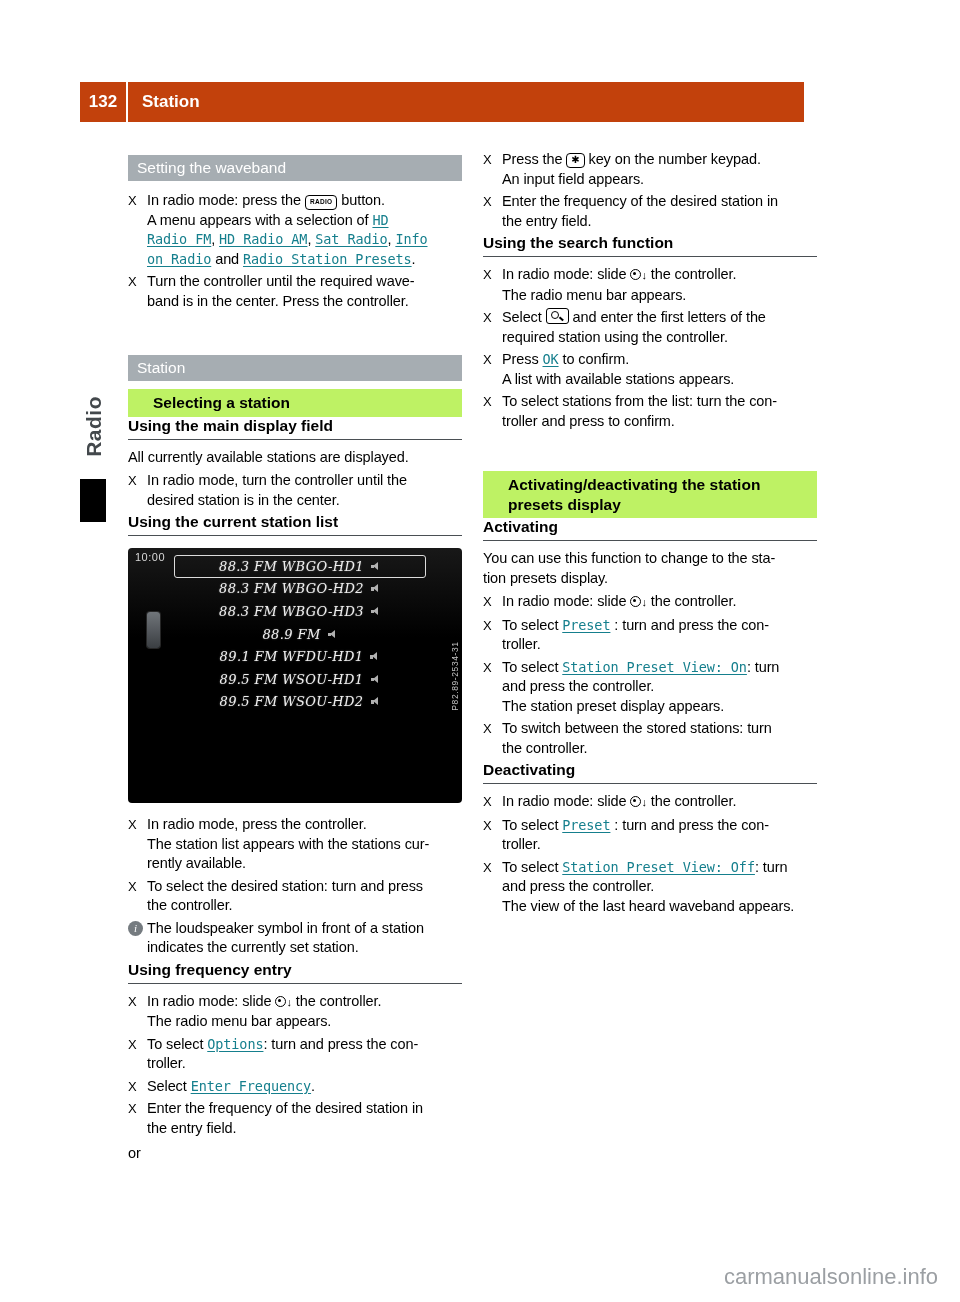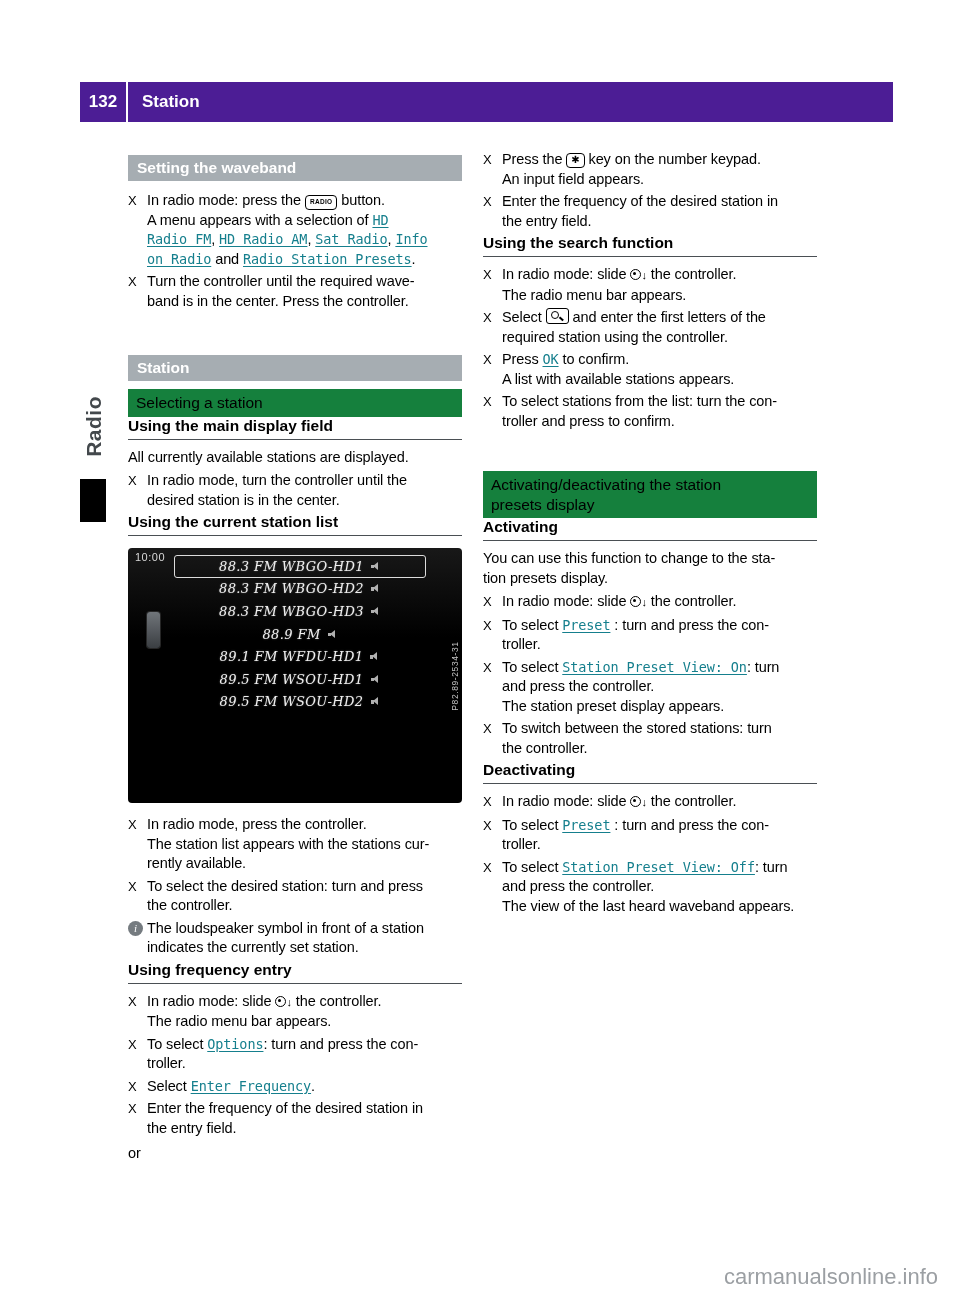--- a/index.html
+++ b/index.html
@@ -3,42 +3,42 @@
 <meta charset="utf-8">
 <style>
   html,body{margin:0;padding:0}
   body{
     width:960px;height:1302px;position:relative;overflow:hidden;
     background:#ffffff;color:#000;
     font-family:"Liberation Sans",sans-serif;
   }
 
   
-  .header{position:absolute;left:80px;top:82px;width:813px;height:40px;
-    background:#4c1d95;display:flex;align-items:center}
+  .header{position:absolute;left:80px;top:82px;width:724px;height:40px;
+    background:#c2410c;display:flex;align-items:center}
   .page-num{width:46px;text-align:center;color:#fff;font-size:17px;font-weight:bold}
   .header-divider{width:2px;align-self:stretch;background:#fff}
   .header-title{color:#fff;font-size:17px;font-weight:bold;padding-left:14px}
 
   .side-label{position:absolute;left:82px;top:396px;
     writing-mode:vertical-rl;transform:rotate(180deg);
     color:#43484c;font-size:21px;font-weight:bold;letter-spacing:.5px}
   .side-block{position:absolute;left:80px;top:479px;width:26px;height:43px;background:#000}
 
   .watermark{position:absolute;right:22px;bottom:12px;color:#9b9fa3;font-size:22px}
 
   
   .col{position:absolute;width:334px}
   .col-left{left:128px;top:155px}
   .col-right{left:483px;top:150px}
 
-  .banner-dark{background:#a6adb2;color:#fff;font-weight:bold;font-size:15.5px;
+  .banner-dark{background:#a6adb2;color:#fff;font-weight:normal;font-size:15.5px;
     padding:4px 9px;line-height:18px}
-  .banner-light{background:#15803d;color:#000;font-weight:normal;font-size:15.5px;
-    padding:4px 8px;line-height:19.5px;white-space:pre-line}
+  .banner-light{background:#bef264;color:#000;font-weight:bold;font-size:15.5px;
+    padding:4px 25px;line-height:19.5px;white-space:pre-line}
 
   h3.rule{font-size:15.5px;font-weight:bold;color:#000;margin:0;
     border-bottom:1px solid #4a4f54;padding-bottom:4px}
 
   .plain{font-size:14.5px;line-height:19.5px;white-space:pre-wrap;margin:0;letter-spacing:-.1px}
 
   .list{margin:0}
   .item{display:flex;margin-bottom:3px;font-size:14.5px;line-height:19.5px;letter-spacing:-.1px}
   .bullet{flex:0 0 19px;font-size:13px;line-height:19.5px}
   .bullet.i{flex:0 0 15px;width:15px;height:15px;margin:2px 4px 0 0;border-radius:50%;

